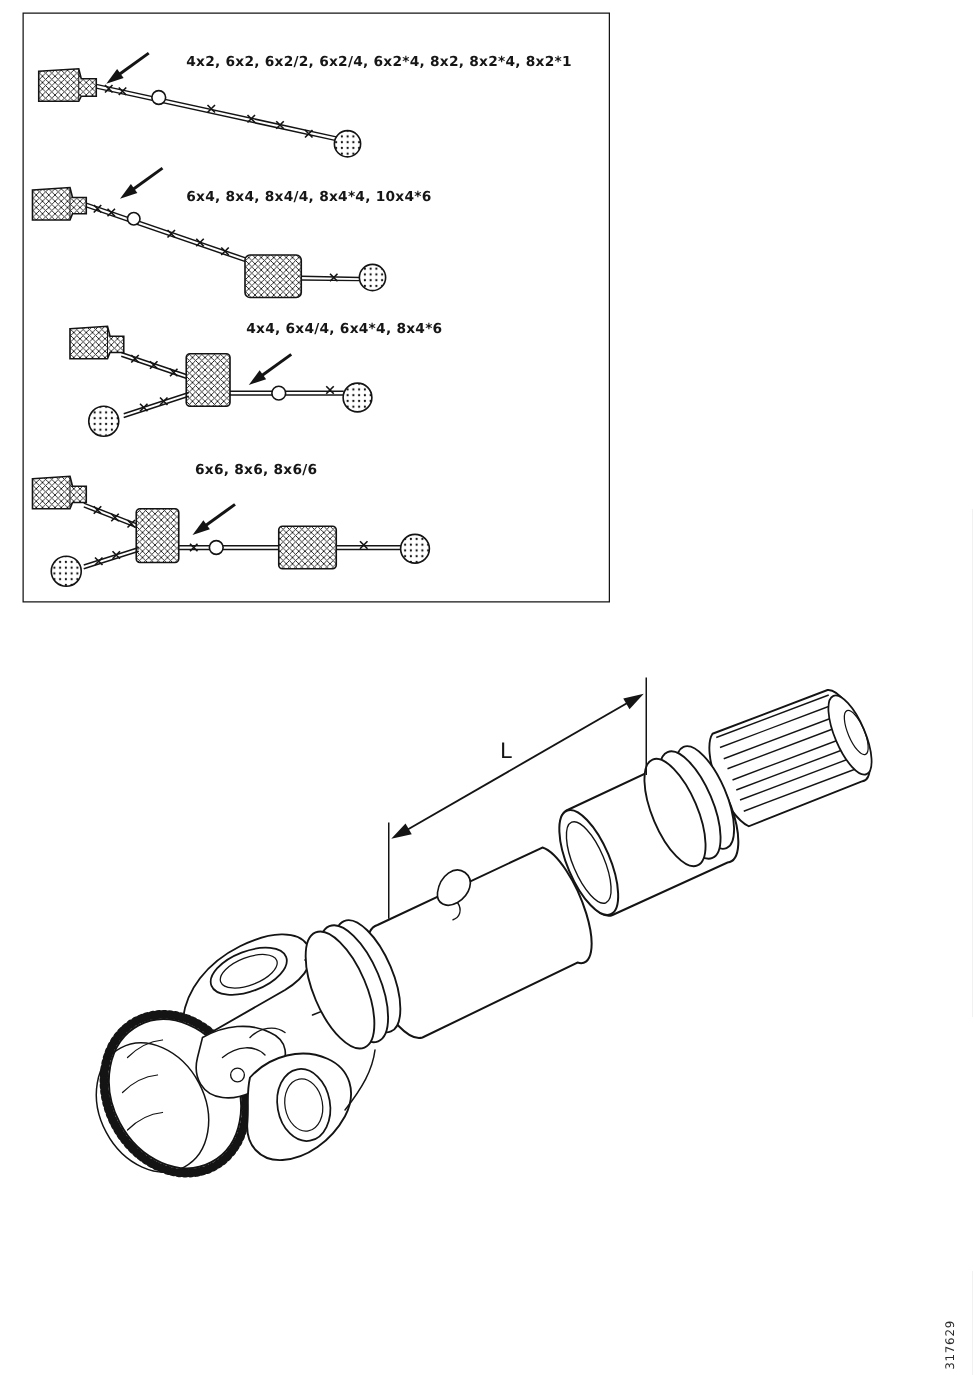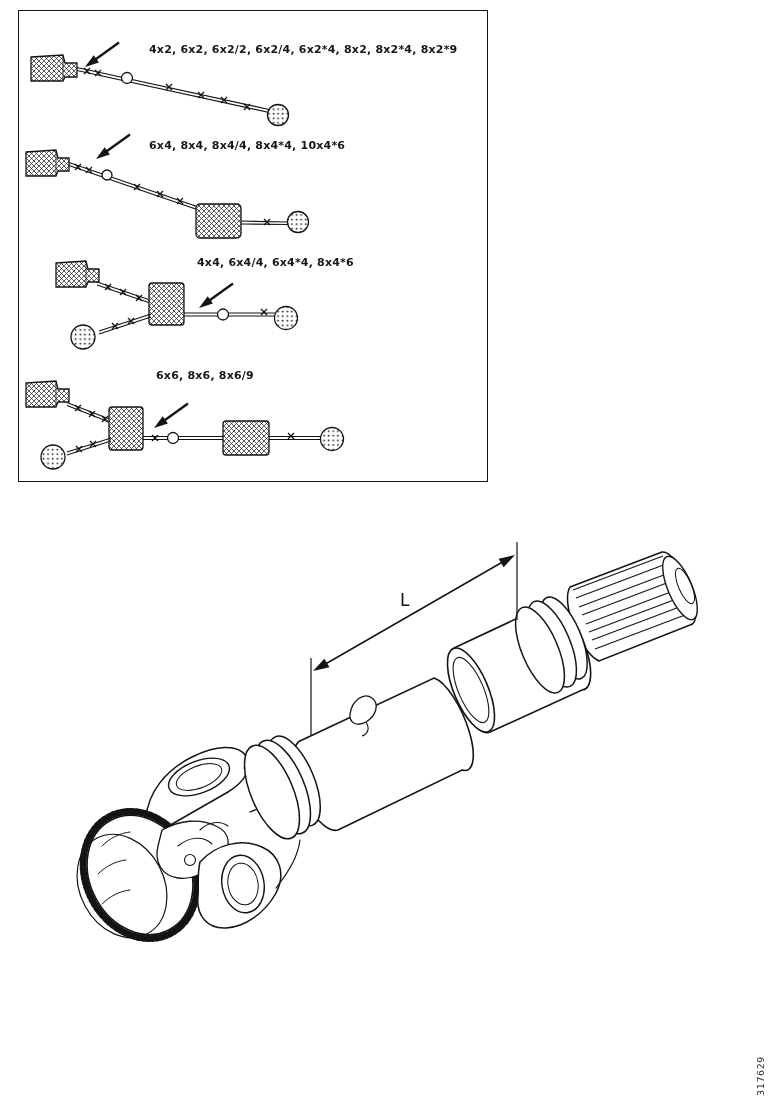--- a/index.html
+++ b/index.html
@@ -121,24 +121,24 @@
         <circle cx="34" cy="446" r="12" fill="url(#dots)" stroke-width="1.3"></circle>
         <line x1="124" y1="425.5" x2="302" y2="425.5" stroke-width="1.2"></line>
         <line x1="124" y1="428.5" x2="302" y2="428.5" stroke-width="1.2"></line>
         <circle cx="154" cy="427" r="5.5" fill="#ffffff" stroke-width="1.3"></circle>
         <rect x="204" y="410" width="46" height="34" rx="3" fill="url(#xh)" stroke-width="1.3"></rect>
         <circle cx="313" cy="428" r="11.5" fill="url(#dots)" stroke-width="1.3"></circle>
         <use href="#ptr" transform="translate(135,417)"></use>
       </g>
     </svg>
 
-    <div class="cfg-label" style="left:130px;top:32px;">4x2, 6x2, 6x2/2, 6x2/4, 6x2*4, 8x2, 8x2*4, 8x2*9</div>
-    <div class="cfg-label" style="left:130px;top:128px;">6x4, 8x4, 8x4/4, 8x4*4, 10x4*6</div>
+    <div class="cfg-label" style="left:130px;top:32px;">4x2, 6x2, 6x2/2, 6x2/4, 6x2*4, 8x2, 8x2*4, 8x2*1</div>
+    <div class="cfg-label" style="left:130px;top:140px;">6x4, 8x4, 8x4/4, 8x4*4, 10x4*6</div>
     <div class="cfg-label" style="left:134px;top:245px;margin-left:44px;">4x4, 6x4/4, 6x4*4, 8x4*6</div>
-    <div class="cfg-label" style="left:137px;top:358px;">6x6, 8x6, 8x6/9</div>
+    <div class="cfg-label" style="left:137px;top:358px;">6x6, 8x6, 8x6/6</div>
   </div>
 
   <div id="shaft-fig">
     <svg width="680" height="450" viewBox="0 0 680 450">
 
       <g stroke="#141414" fill="none" stroke-linecap="round">
 
         <path d="M96 288 C98 262 116 240 142 227 C166 215 188 214 196 226 C203 237 196 251 178 262 C152 277 126 292 110 301 C99 306 95 299 96 288 Z" fill="#ffffff" stroke-width="1.5"></path>
         <ellipse cx="149" cy="247" rx="32" ry="16" transform="rotate(-21 149 247)" fill="#ffffff" stroke-width="1.4"></ellipse>
         <ellipse cx="149" cy="247" rx="24" ry="11" transform="rotate(-21 149 247)" stroke-width="1"></ellipse>

